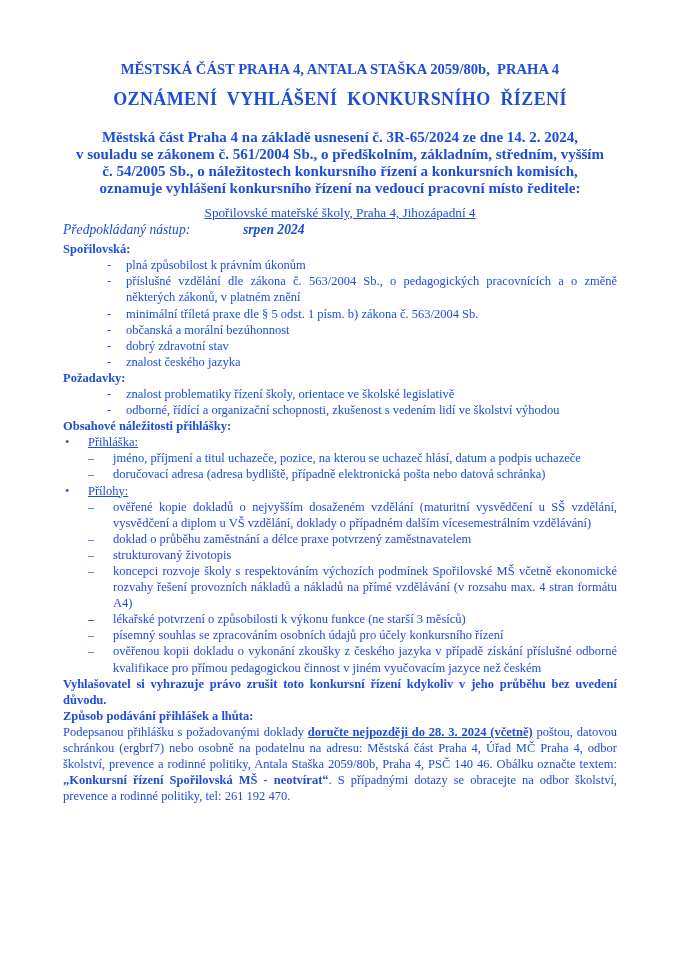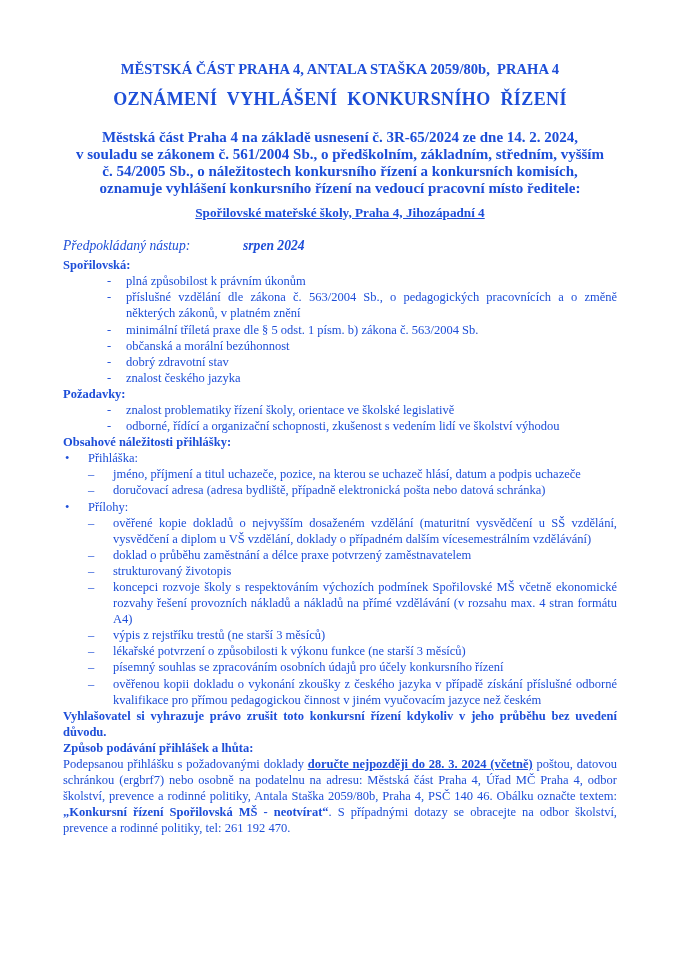--- a/index.html
+++ b/index.html
@@ -14,35 +14,35 @@
 
   .title1 {
     font-size:14.6px; font-weight:bold; text-align:center;
     white-space:pre-wrap; line-height:18px; margin-bottom:10px;
   }
   .title2 {
     font-size:18px; font-weight:bold; text-align:center;
     white-space:pre-wrap; letter-spacing:0.4px; line-height:22px; margin-bottom:19px;
   }
   .intro { font-weight:bold; text-align:center; font-size:15px; line-height:16.9px; margin-bottom:8px; }
-  .school { text-align:center; font-weight:bold; font-size:13.2px; line-height:16.5px; margin-bottom:16px; }
+  .school { text-align:center; font-weight:normal; font-size:13.2px; line-height:16.5px; }
   .school .u { text-decoration:underline; }
 
   .nastup { font-style:italic; font-size:13.6px; line-height:17px; margin-bottom:3px; }
   .nastup .label { display:inline-block; width:160px;font-family:Liberation Serif, serif; }
   .nastup .value { font-weight:bold;margin-left:20px; }
 
   .sec-h { font-weight:bold; }
 
   .li { position:relative; text-align:justify; }
   .li .marker { position:absolute; top:0; }
   .hy { padding-left:63px; } .hy .marker { left:44px; }
   .da { padding-left:50px; } .da .marker { left:25px; }
   .bu { padding-left:25px; text-align:left; } .bu .marker { left:2px; }
-  .bu .label { }
+  .bu .label { text-decoration:underline; }
 
   .just { text-align:justify; }
   .bold-p { font-weight:bold; }
   .deadline { font-weight:bold; text-decoration:underline; }
   .envelope { font-weight:bold; }
 </style>
 </head>
 <body>
 
 <div class="page">
@@ -82,21 +82,21 @@
 
     <div class="li bu"><span class="marker">•</span><span class="label">Přihláška:</span></div>
     <div class="li da"><span class="marker">–</span><span>jméno, příjmení a titul uchazeče, pozice, na kterou se uchazeč hlásí, datum a podpis uchazeče</span></div>
     <div class="li da"><span class="marker">–</span><span>doručovací adresa (adresa bydliště, případně elektronická pošta nebo datová schránka)</span></div>
 
     <div class="li bu"><span class="marker">•</span><span class="label">Přílohy:</span></div>
     <div class="li da"><span class="marker">–</span><span>ověřené kopie dokladů o nejvyšším dosaženém vzdělání (maturitní vysvědčení u SŠ vzdělání, vysvědčení a diplom u VŠ vzdělání, doklady o případném dalším vícesemestrálním vzdělávání)</span></div>
     <div class="li da"><span class="marker">–</span><span>doklad o průběhu zaměstnání a délce praxe potvrzený zaměstnavatelem</span></div>
     <div class="li da"><span class="marker">–</span><span>strukturovaný životopis</span></div>
     <div class="li da"><span class="marker">–</span><span>koncepci rozvoje školy s respektováním výchozích podmínek Spořilovské MŠ včetně ekonomické rozvahy řešení provozních nákladů a nákladů na přímé vzdělávání (v rozsahu max. 4 stran formátu A4)</span></div>
-    <div class="li da"><span class="marker">–</span><span>výpis z rejstříku trestů (ne starší 3 měsíců)</span></div>
+    <div class="li da"><span class="marker">–</span></div>
     <div class="li da"><span class="marker">–</span><span>lékařské potvrzení o způsobilosti k výkonu funkce (ne starší 3 měsíců)</span></div>
     <div class="li da"><span class="marker">–</span><span>písemný souhlas se zpracováním osobních údajů pro účely konkursního řízení</span></div>
     <div class="li da"><span class="marker">–</span><span>ověřenou kopii dokladu o vykonání zkoušky z českého jazyka v případě získání příslušné odborné kvalifikace pro přímou pedagogickou činnost v jiném vyučovacím jazyce než českém</span></div>
 
     <p class="just bold-p">Vyhlašovatel si vyhrazuje právo zrušit toto konkursní řízení kdykoliv v jeho průběhu bez uvedení důvodu.</p>
     <div class="sec-h">Způsob podávání přihlášek a lhůta:</div>
     <p class="just"><span>Podepsanou přihlášku s požadovanými doklady </span><span class="deadline">doručte nejpozději do 28. 3. 2024 (včetně)</span><span> poštou, datovou schránkou (ergbrf7) nebo osobně na podatelnu na adresu: Městská část Praha 4, Úřad MČ Praha 4, odbor školství, prevence a rodinné politiky, Antala Staška 2059/80b, Praha 4, PSČ 140 46. Obálku označte textem: </span><span class="envelope">„Konkursní řízení Spořilovská MŠ - neotvírat“</span><span>. S případnými dotazy se obracejte na odbor školství, prevence a rodinné politiky, tel: 261 192 470.</span></p>
 
   </div>
 </div>

